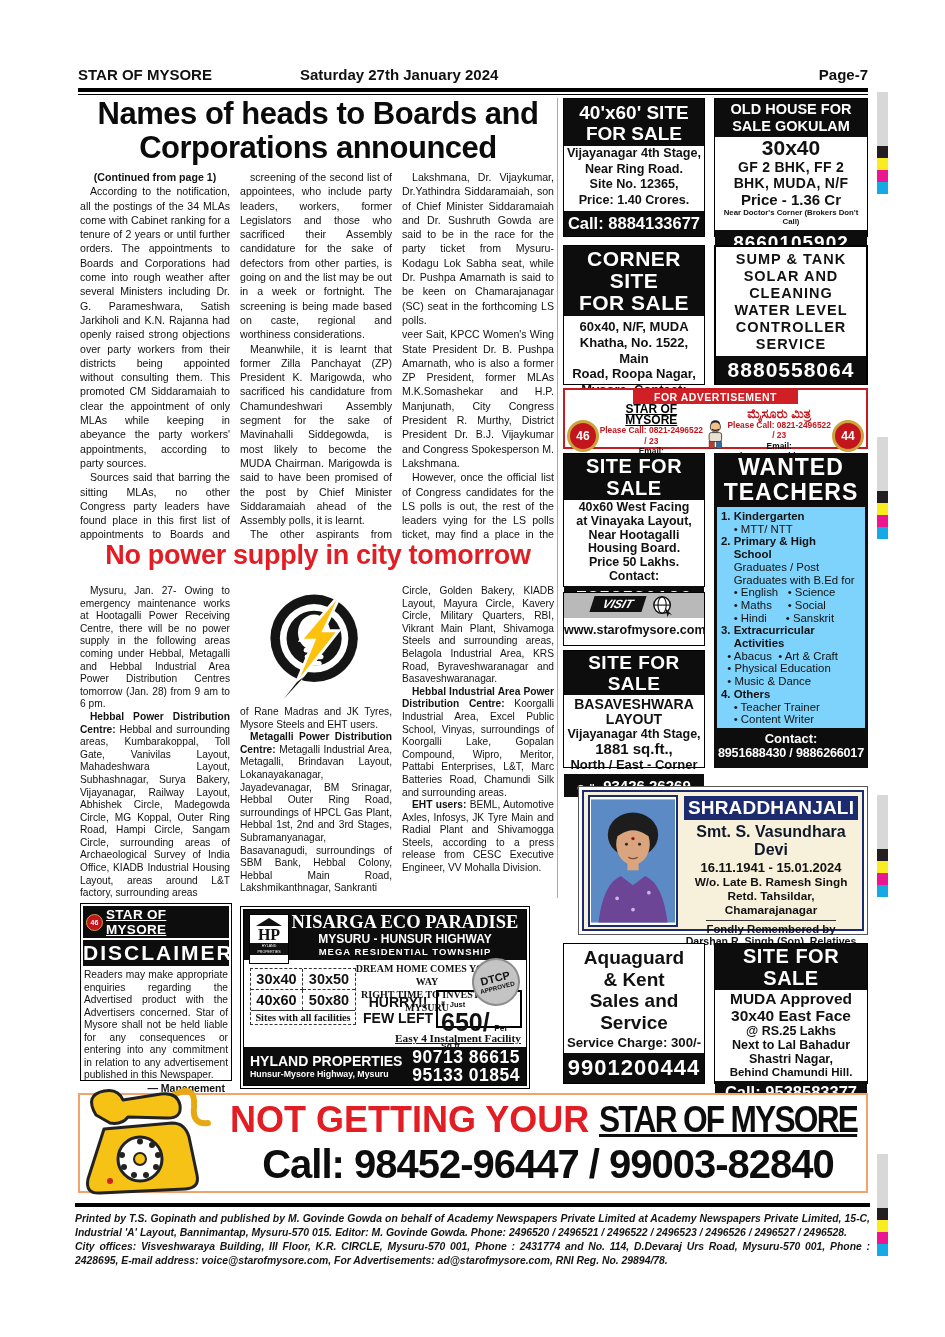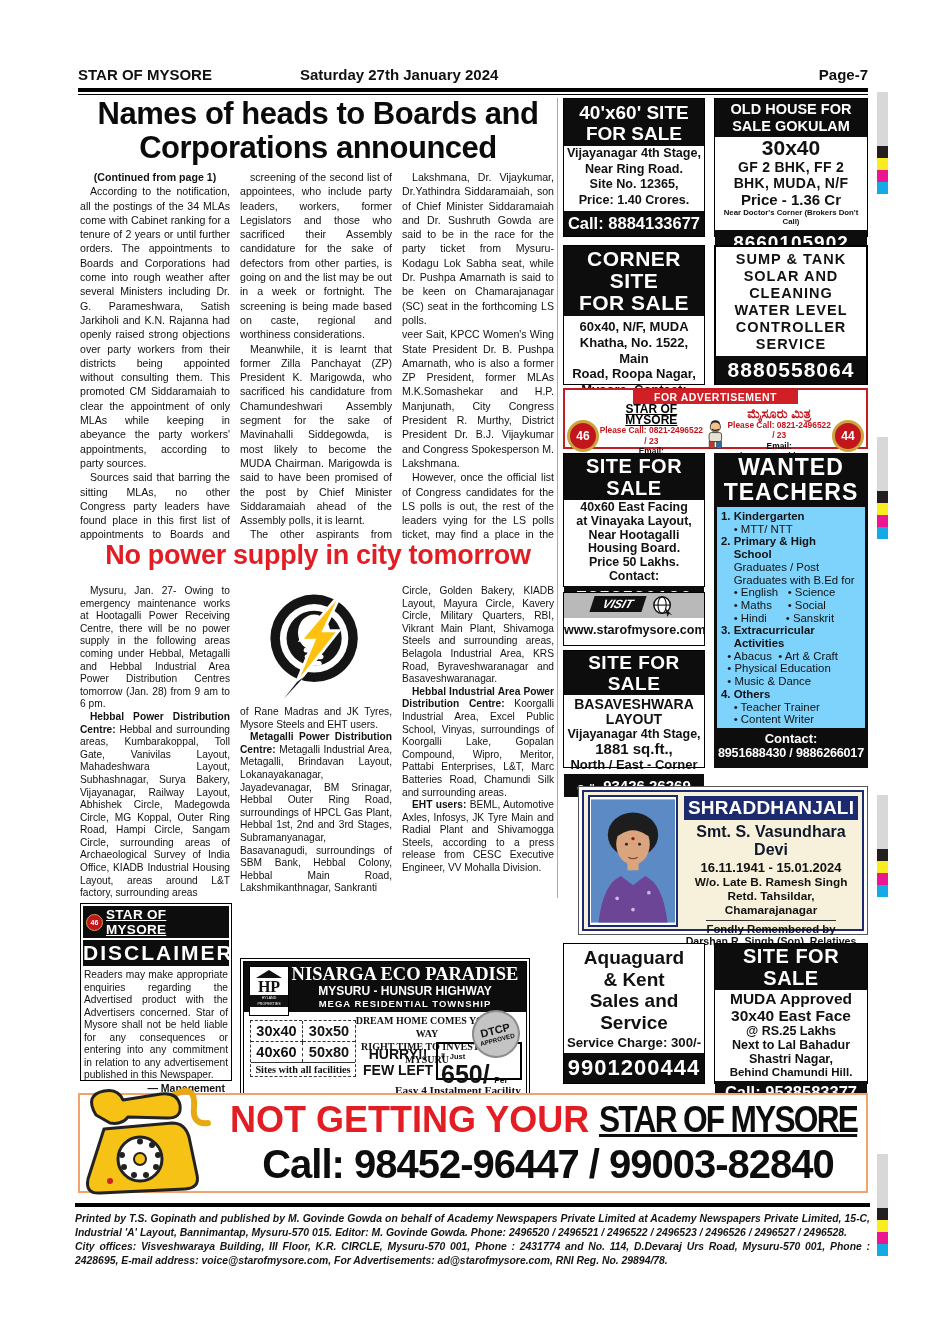--- a/index.html
+++ b/index.html
@@ -132,21 +132,21 @@
   .disc-brand{background:#0d0d0d;color:#fff;display:flex;align-items:center;gap:3px;padding:1px 3px;}
   .disc-brand .bb{width:15px;height:15px;border-radius:50%;background:#c3161c;border:1.5px solid #caa53d;
                   color:#fff;font-size:7px;font-weight:bold;display:flex;align-items:center;justify-content:center;flex:none;}
   .disc-brand .bt{font-size:13.5px;font-weight:bold;text-decoration:underline;letter-spacing:0.3px;}
   .disc-title{background:#0d0d0d;color:#fff;text-align:center;font-weight:bold;font-size:21px;
               letter-spacing:2px;margin-top:2px;padding:1px 0;}
   .disc-body{font-size:10.2px;line-height:12.5px;text-align:justify;padding:3px 1px 0 1px;}
   .disc-sign{font-size:10.5px;font-weight:bold;text-align:right;padding-right:4px;}
 
   
-  #ad-nisarga{left:240px;top:958px;width:290px;height:183px;border:1px solid #000;padding:2px;}
+  #ad-nisarga{left:240px;top:906px;width:290px;height:183px;border:1px solid #000;padding:2px;}
   .nis-inner{border:1px solid #000;height:100%;box-sizing:border-box;position:relative;overflow:hidden;}
   .nis-head{background:#0d0d0d;color:#fff;text-align:center;padding:2px 0 3px 40px;}
   .nis-title{font-family:"Liberation Serif",serif;font-weight:bold;font-size:18.5px;line-height:20px;}
   .nis-sub1{font-weight:bold;font-size:12px;line-height:14px;}
   .nis-sub2{font-weight:bold;font-size:9.5px;line-height:11px;letter-spacing:1px;}
   .hp-logo{position:absolute;left:5px;top:4px;width:38px;height:48px;background:#fff;border:1px solid #000;
            text-align:center;z-index:2;}
   .hp-roof{width:0;height:0;margin:3px auto 0 auto;border-left:13px solid transparent;
            border-right:13px solid transparent;border-bottom:8px solid #111;}
   .hp-hp{font-family:"Liberation Serif",serif;font-weight:bold;font-size:16px;line-height:17px;}
@@ -348,21 +348,21 @@
         <div class="adv-call">Please Call: 0821-2496522 / 23</div>
         <div class="adv-mail">Email: ad@mysurumithra.com</div>
       </div>
       <div class="badge">44</div>
     </div>
   </div>
 
   <div class="ad" id="ad-sitewest">
     <div class="bk hd">SITE FOR SALE</div>
     <div class="ctr" style="padding-top:1px">
-        <div class="ln">40x60 East Facing</div>
+        <div class="ln">40x60 West Facing</div>
         <div class="ln">at Vinayaka Layout,</div>
         <div class="ln">Near Hootagalli</div>
         <div class="ln">Housing Board.</div>
         <div class="ln">Price 50 Lakhs. Contact:</div>
       </div>
     <div class="bk ft">
         <div class="pn">7353530126</div>
         <div class="pn">7026700056</div>
       </div>
   </div>

